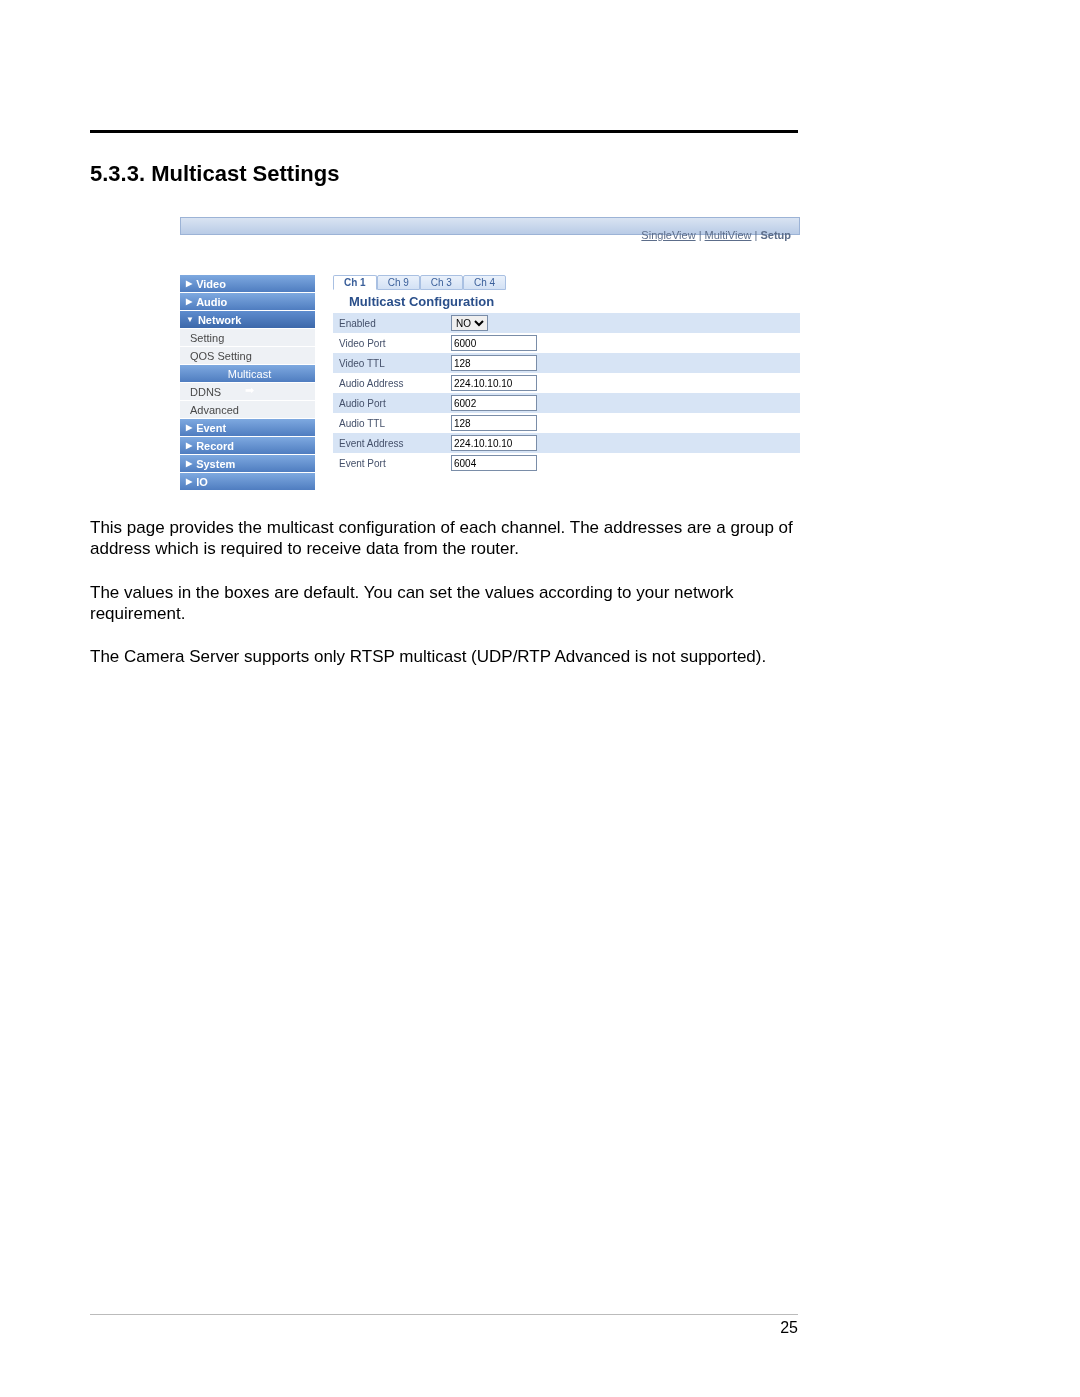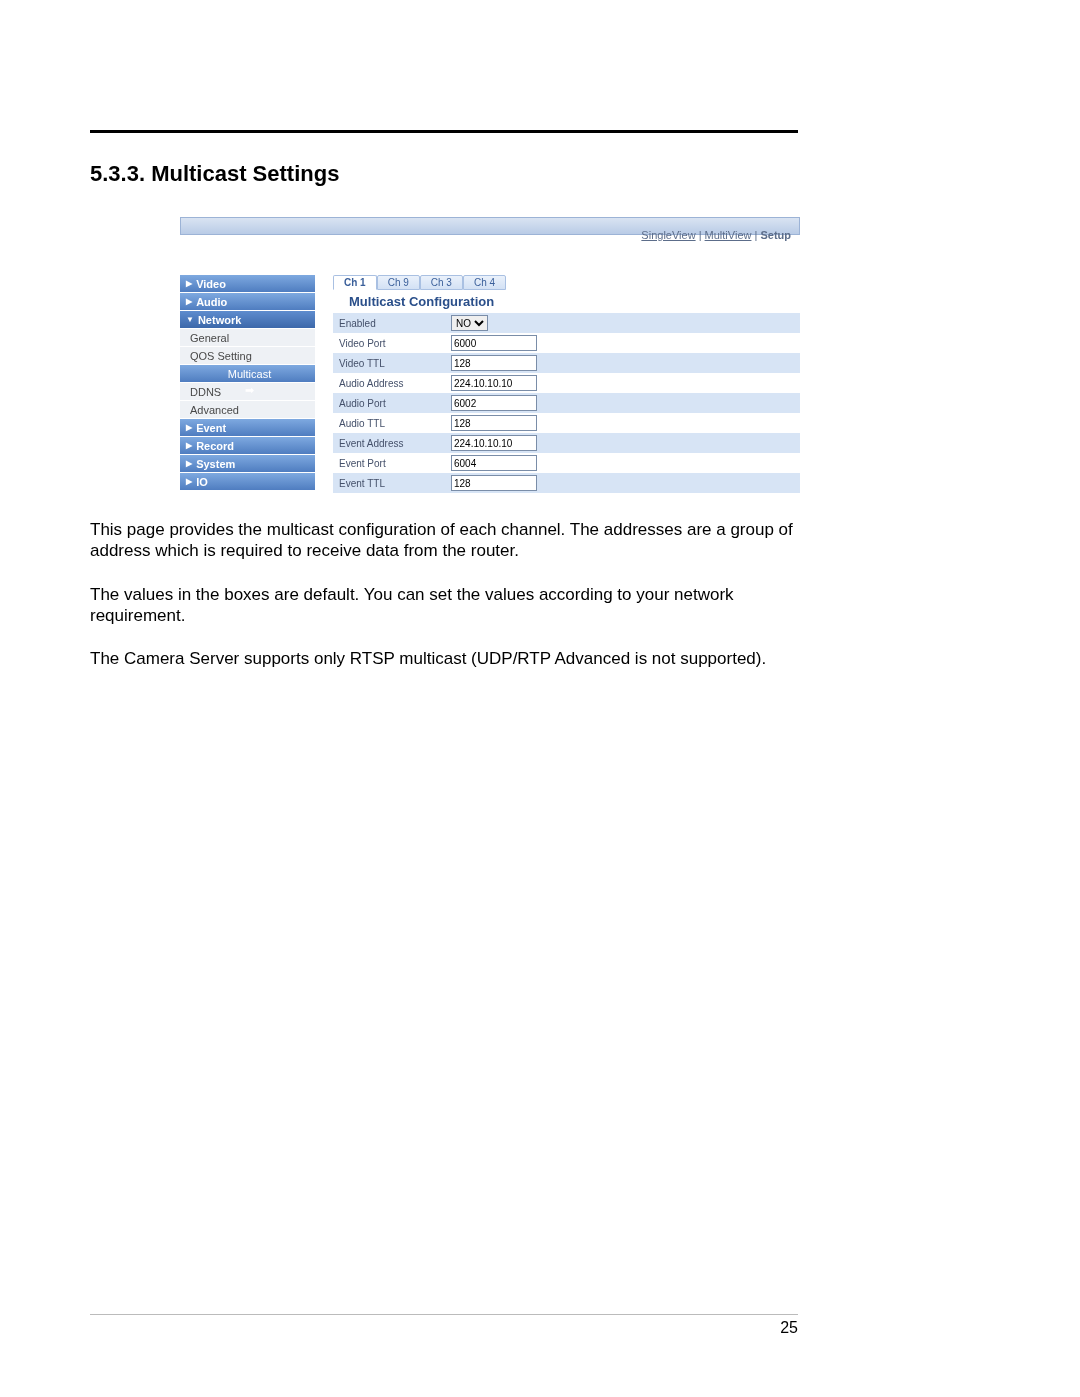--- a/index.html
+++ b/index.html
@@ -170,21 +170,21 @@
           </div>
         <div class="sb-cat">
             <span class="tri">▶</span>
             <span>Audio</span>
           </div>
         <div class="sb-cat-open">
             <span class="tri">▼</span>
             <span>Network</span>
           </div>
         <div class="sb-item">
-            <span>General</span>
+            <span>Setting</span>
           </div>
         <div class="sb-item">
             <span>QOS Setting</span>
           </div>
         <div class="sb-item-active">
             <span>Multicast</span>
             <span>➡</span>
           </div>
         <div class="sb-item">
             <span>DDNS</span>
@@ -246,24 +246,20 @@
             <td><input type="text" value="128" style=""></td>
           </tr>
           <tr>
             <td class="label">Event Address</td>
             <td><input type="text" value="224.10.10.10" style=""></td>
           </tr>
           <tr>
             <td class="label">Event Port</td>
             <td><input type="text" value="6004" style=""></td>
           </tr>
-          <tr>
-            <td class="label">Event TTL</td>
-            <td><input type="text" value="128" style=""></td>
-          </tr>
         </tbody>
           </table>
 
       </div>
     </div>
   </div>
 
   <div class="body-text">
     <p>This page provides the multicast configuration of each channel.  The addresses are a group of address which is required to receive data from the router.</p>
     <p>The values in the boxes are default.  You can set the values according to your network requirement.</p>

